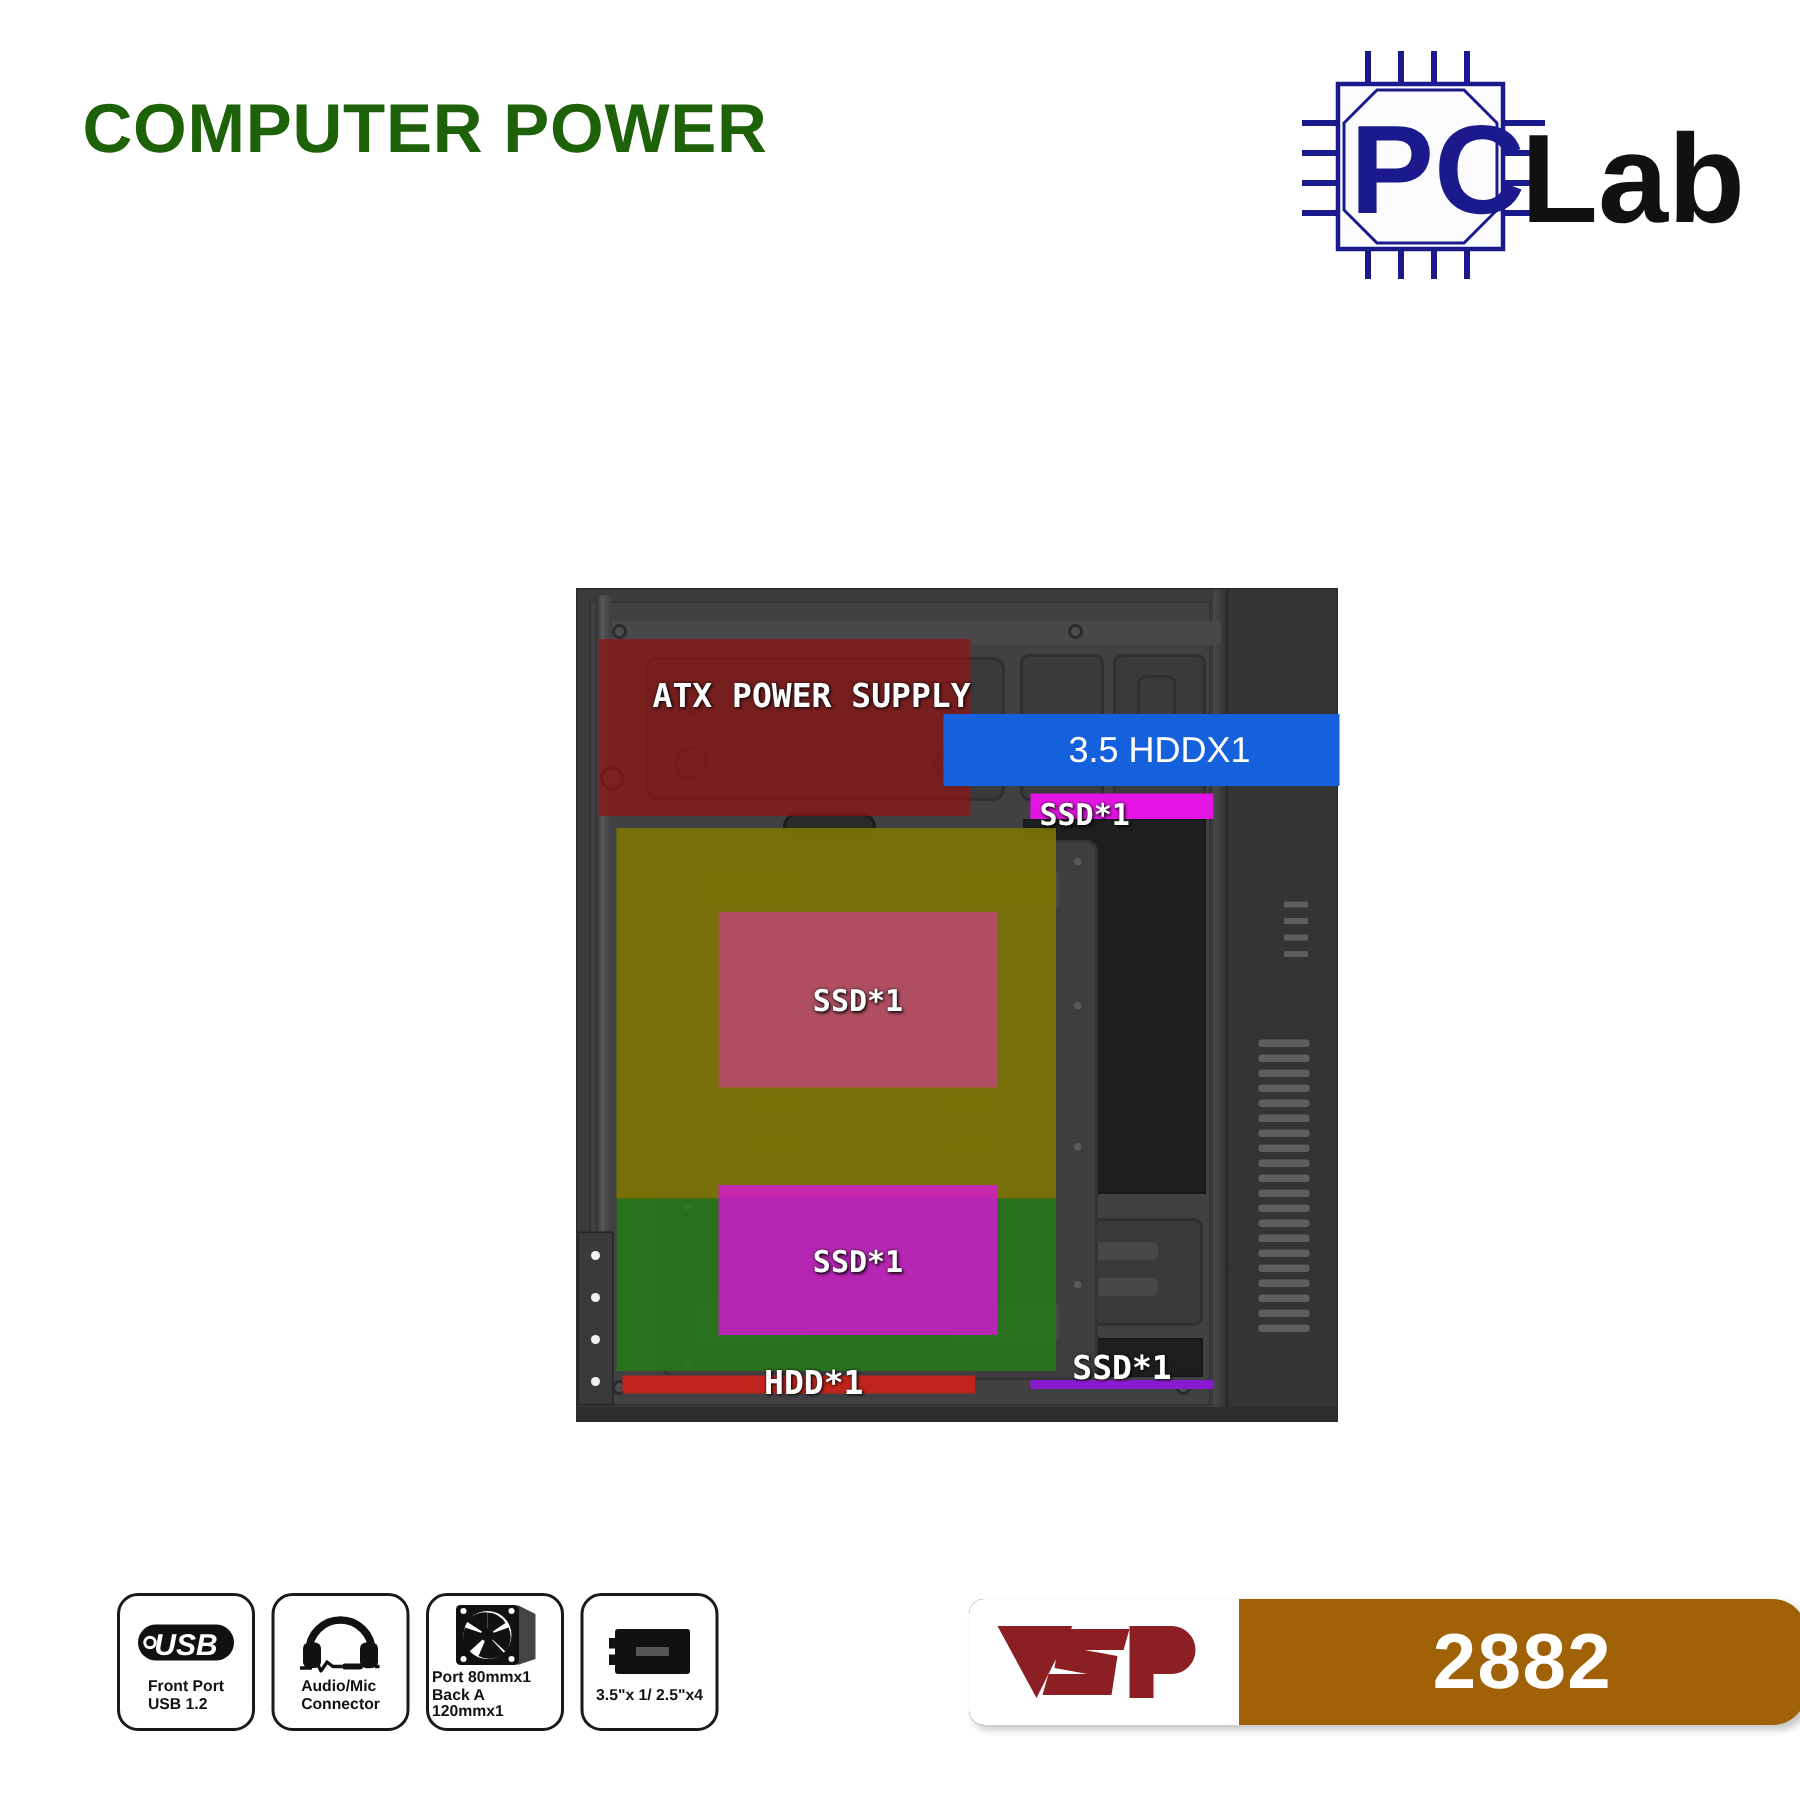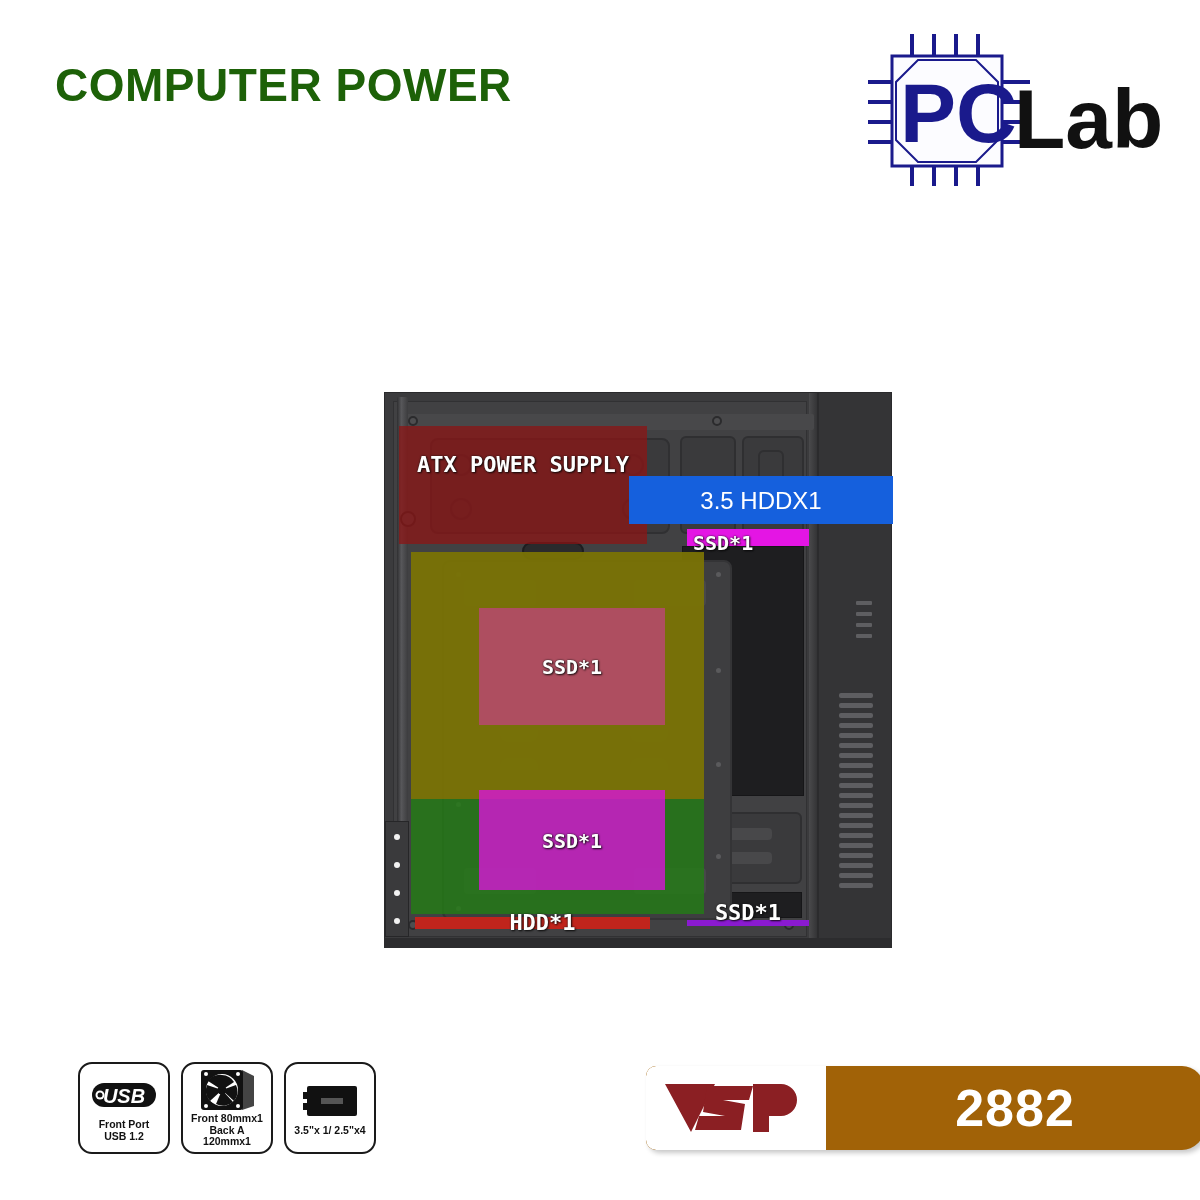--- a/index.html
+++ b/index.html
@@ -279,29 +279,29 @@
     color: #ffffff;
     text-align: center;
     white-space: nowrap;
     pointer-events: none;
   }
   .lbl-mono {
     font-family: "DejaVu Sans Mono", monospace;
     font-weight: bold;
     text-shadow: 0 0 2px #1a1a1a, 1px 1px 2px rgba(0,0,0,.8);
   }
-  .lbl-psu      { left: 34px;  top: 60px;  width: 248px; font-size: 22px; letter-spacing: 0px; }
+  .lbl-psu      { left: 34px;  top: 60px;  width: 248px; font-size: 22px; letter-spacing: 0px; text-align: right; }
   .lbl-mb       { left: 36px;  top: 331px; width: 313px; font-size: 25px; }
   .lbl-pink     { left: 114px; top: 263px; width: 186px; font-size: 20px; }
   .lbl-magenta  { left: 114px; top: 437px; width: 186px; font-size: 20px; }
   .lbl-hdd      { left: 50px;  top: 518px; width: 255px; font-size: 22px; }
   .lbl-ssd-top  { left: 322px; top: 139px; width: 130px; font-size: 20px; text-align: left; padding-left: 6px; box-sizing: border-box;}
   .lbl-ssd-bot  { left: 318px; top: 508px; width: 130px; font-size: 22px; }
   .lbl-blue {
-    left: 264px; top: 95px; width: 264px;
+    left: 276px; top: 95px; width: 264px;
     font-size: 24px; font-family: "Liberation Sans", sans-serif;
     font-weight: normal; text-align: center;
   }
 
   
   #feature-bar {
     position: absolute;
     left: 78px;
     top: 1062px;
     display: flex;
@@ -323,21 +323,21 @@
   }
   .feature-glyph {
     height: 42px;
     display: flex;
     align-items: center;
   }
   .feature-text {
     font-size: 10.5px;
     font-weight: bold;
     color: #111111;
-    text-align: center;
+    text-align: left;
     line-height: 1.12;
     white-space: pre-line;
     margin-top: 3px;
   }
   .feature-text.big { font-size: 13px; }
 
   
   #model-banner {
     position: absolute;
     left: 646px;
@@ -531,40 +531,53 @@
       <svg width="68" height="32" viewBox="0 0 68 32">
         <rect x="2" y="4" width="64" height="24" rx="12" fill="#111"></rect>
         <text x="34" y="24" text-anchor="middle" font-family="'Liberation Sans', sans-serif" font-size="20" font-weight="bold" font-style="italic" fill="#fff">USB</text>
         <circle cx="10" cy="16" r="4.5" fill="#fff"></circle>
         <circle cx="10" cy="16" r="2.5" fill="#111"></circle>
       </svg>
     </div>
     <div class="feature-text"><span>Front Port</span><br><span>USB 1.2</span></div>
   </div>
 
+  <div class="feature-card">
+    <div class="feature-glyph">
+      <svg width="58" height="40" viewBox="0 0 58 40">
+        <path d="M8 26 A21 21 0 0 1 50 26" fill="none" stroke="#111" stroke-width="5"></path>
+        <rect x="4" y="20" width="12" height="17" rx="4" fill="#111"></rect>
+        <rect x="42" y="20" width="12" height="17" rx="4" fill="#111"></rect>
+        <path d="M2 37 L9 37 L12 31 L16 39 L20 33 L24 36 L30 36" fill="none" stroke="#111" stroke-width="2.2"></path>
+        <rect x="30" y="34" width="14" height="4" rx="2" fill="#111"></rect>
+        <line x1="46" y1="36" x2="56" y2="36" stroke="#111" stroke-width="2.2" stroke-dasharray="3,3"></line>
+      </svg>
+    </div>
+    <div class="feature-text"><span>Audio/Mic</span><br><span>Connector</span></div>
+  </div>
 
   <div class="feature-card">
     <div class="feature-glyph">
       <svg width="58" height="42" viewBox="0 0 58 42">
         <polygon points="44,2 56,8 56,38 44,42" fill="#444"></polygon>
         <rect x="3" y="2" width="42" height="40" rx="3" fill="#111"></rect>
         <circle cx="24" cy="22" r="16" fill="#fff"></circle>
         <circle cx="24" cy="22" r="4.5" fill="#111"></circle>
         <path d="M24 22 L24 7 A15 15 0 0 1 36 14 Z" fill="#111"></path>
         <path d="M24 22 L38 17 A15 15 0 0 1 36 33 Z" fill="#111"></path>
         <path d="M24 22 L35 34 A15 15 0 0 1 18 36 Z" fill="#111"></path>
         <path d="M24 22 L12 33 A15 15 0 0 1 9 17 Z" fill="#111"></path>
         <path d="M24 22 L10 13 A15 15 0 0 1 24 7 Z" fill="#111"></path>
         <circle cx="8" cy="6" r="2" fill="#fff"></circle>
         <circle cx="40" cy="6" r="2" fill="#fff"></circle>
         <circle cx="8" cy="38" r="2" fill="#fff"></circle>
         <circle cx="40" cy="38" r="2" fill="#fff"></circle>
       </svg>
     </div>
-    <div class="feature-text"><span>Front 80mmx1</span><br><span>Back A 120mmx1</span></div>
+    <div class="feature-text"><span>Port 80mmx1</span><br><span>Back A 120mmx1</span></div>
   </div>
 
   <div class="feature-card">
     <div class="feature-glyph">
       <svg width="62" height="38" viewBox="0 0 62 38">
         <rect x="8" y="4" width="50" height="30" rx="2" fill="#111"></rect>
         <rect x="4" y="10" width="6" height="7" fill="#111"></rect>
         <rect x="4" y="21" width="6" height="7" fill="#111"></rect>
         <rect x="22" y="16" width="22" height="6" fill="#555"></rect>
       </svg>

